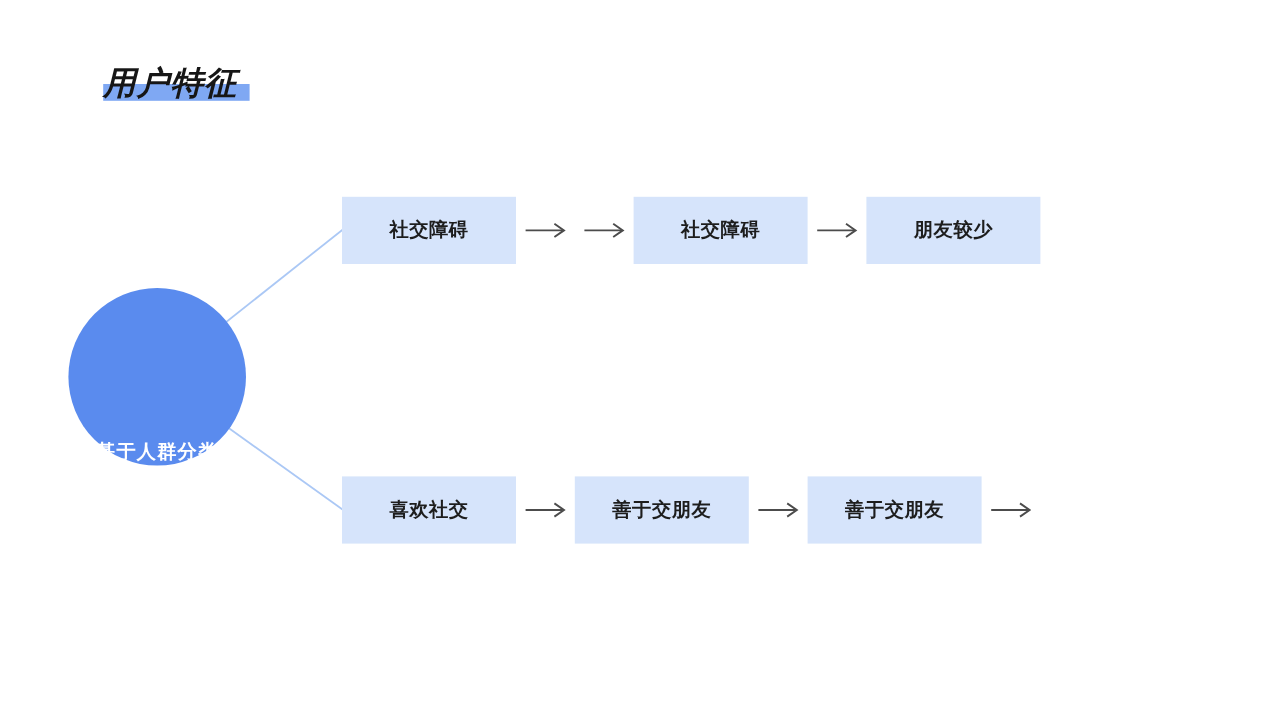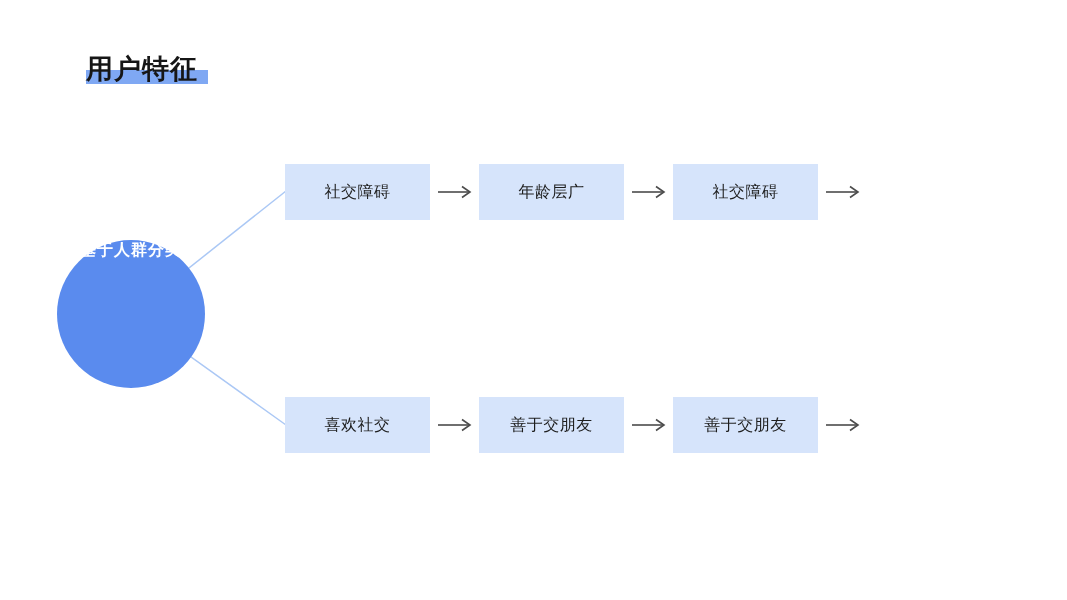--- a/index.html
+++ b/index.html
@@ -27,20 +27,21 @@
     color: #161616;
     letter-spacing: 1px;
     z-index: 2;
   }
   .title .hl {
     background: linear-gradient(to bottom,
       rgba(0,0,0,0) 52%,
       var(--title-highlight, #7fa8f3) 52%,
       var(--title-highlight, #7fa8f3) 100%);
     padding-right: 10px;
+    font-style: italic;
   }
   
   .connectors {
     position: absolute;
     left: 0;
     top: 0;
     z-index: 0;
   }
   .connectors line {
     stroke: var(--connector-line, #abc8f5);
@@ -49,21 +50,21 @@
   
   .root-circle {
     position: absolute;
     left: 57px;
     top: 240px;
     width: 148px;
     height: 148px;
     border-radius: 50%;
     background: var(--circle-fill, #5a8bee);
     display: flex;
-    align-items: flex-start;
+    align-items: flex-end;
     justify-content: center;
     z-index: 1;
   }
   .root-circle span {
     color: var(--circle-text, #ffffff);
     font-size: 16px;
     font-weight: 700;
     letter-spacing: 1px;
   }
   
@@ -80,21 +81,21 @@
     width: 145px;
     height: 56px;
     background: var(--box-fill, #d6e4fb);
     display: flex;
     align-items: center;
     justify-content: center;
     flex: none;
   }
   .step-box span {
     font-size: 16px;
-    font-weight: 400;
+    font-weight: 700;
     color: var(--text-dark, #1d1d1d);
     letter-spacing: 0.5px;
     white-space: nowrap;
   }
   .arrow-cell {
     width: 49px;
     flex: none;
     display: flex;
     align-items: center;
     justify-content: center;
@@ -127,37 +128,37 @@
   <div class="flow-row row-top">
     <div class="step-box">
         <span>社交障碍</span>
       </div>
     <div class="arrow-cell">
         <svg width="36" height="14" viewBox="0 0 36 14">
           <line x1="1" y1="7" x2="32" y2="7"></line>
           <polyline points="25,1.5 33,7 25,12.5"></polyline>
         </svg>
       </div>
-    <div class="step-box">
-        <span>年龄层广</span>
-      </div>
     <div class="arrow-cell">
         <svg width="36" height="14" viewBox="0 0 36 14">
           <line x1="1" y1="7" x2="32" y2="7"></line>
           <polyline points="25,1.5 33,7 25,12.5"></polyline>
         </svg>
       </div>
     <div class="step-box">
         <span>社交障碍</span>
       </div>
     <div class="arrow-cell">
         <svg width="36" height="14" viewBox="0 0 36 14">
           <line x1="1" y1="7" x2="32" y2="7"></line>
           <polyline points="25,1.5 33,7 25,12.5"></polyline>
         </svg>
+      </div>
+    <div class="step-box">
+        <span>朋友较少</span>
       </div>
   </div>
 
   <div class="flow-row row-bottom">
     <div class="step-box">
         <span>喜欢社交</span>
       </div>
     <div class="arrow-cell">
         <svg width="36" height="14" viewBox="0 0 36 14">
           <line x1="1" y1="7" x2="32" y2="7"></line>

